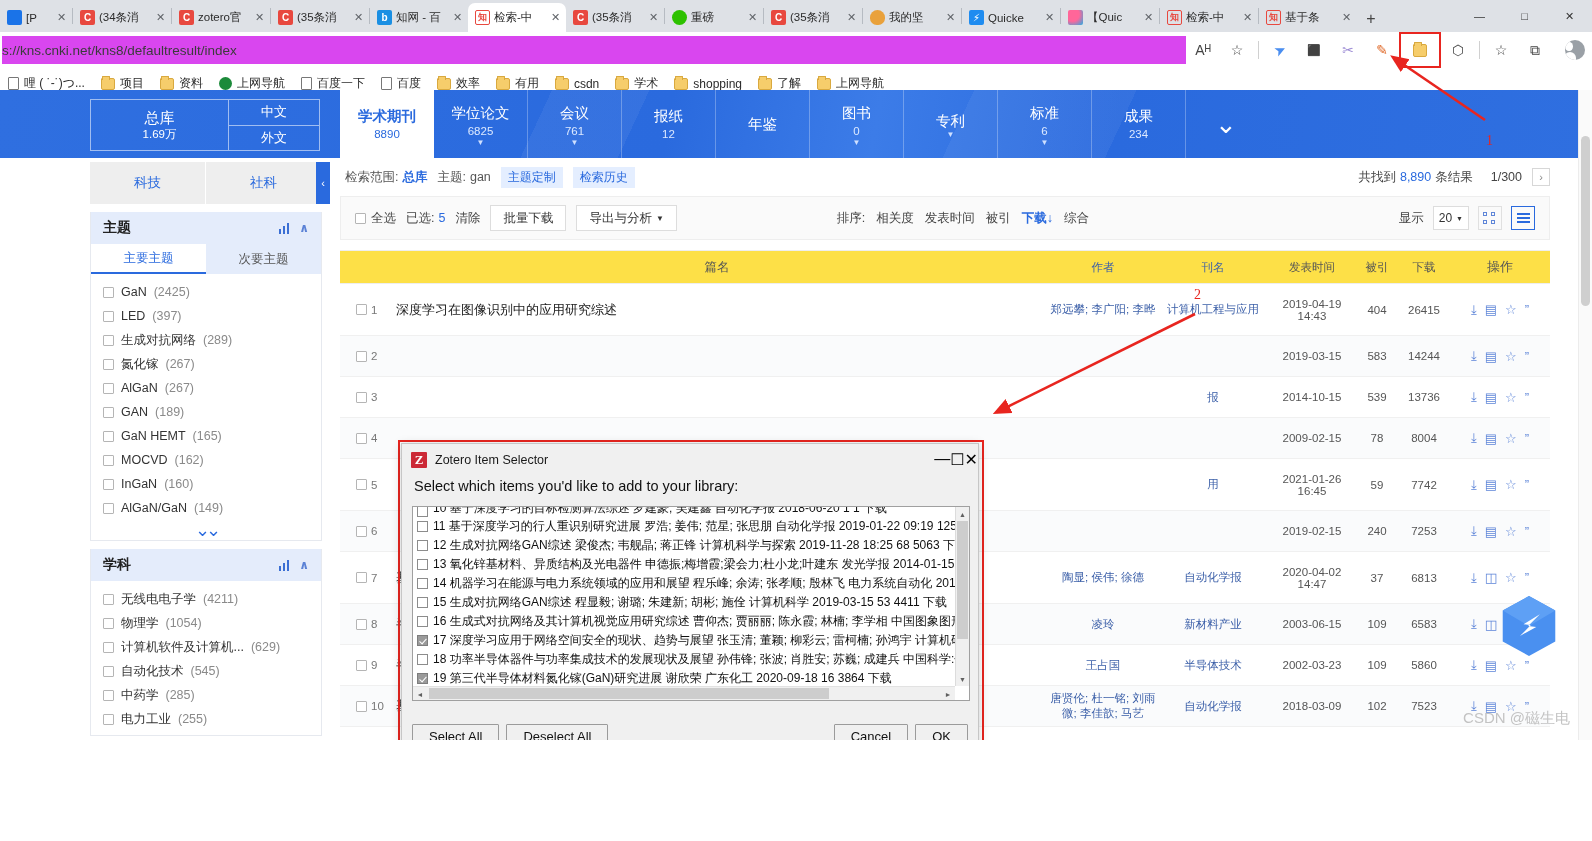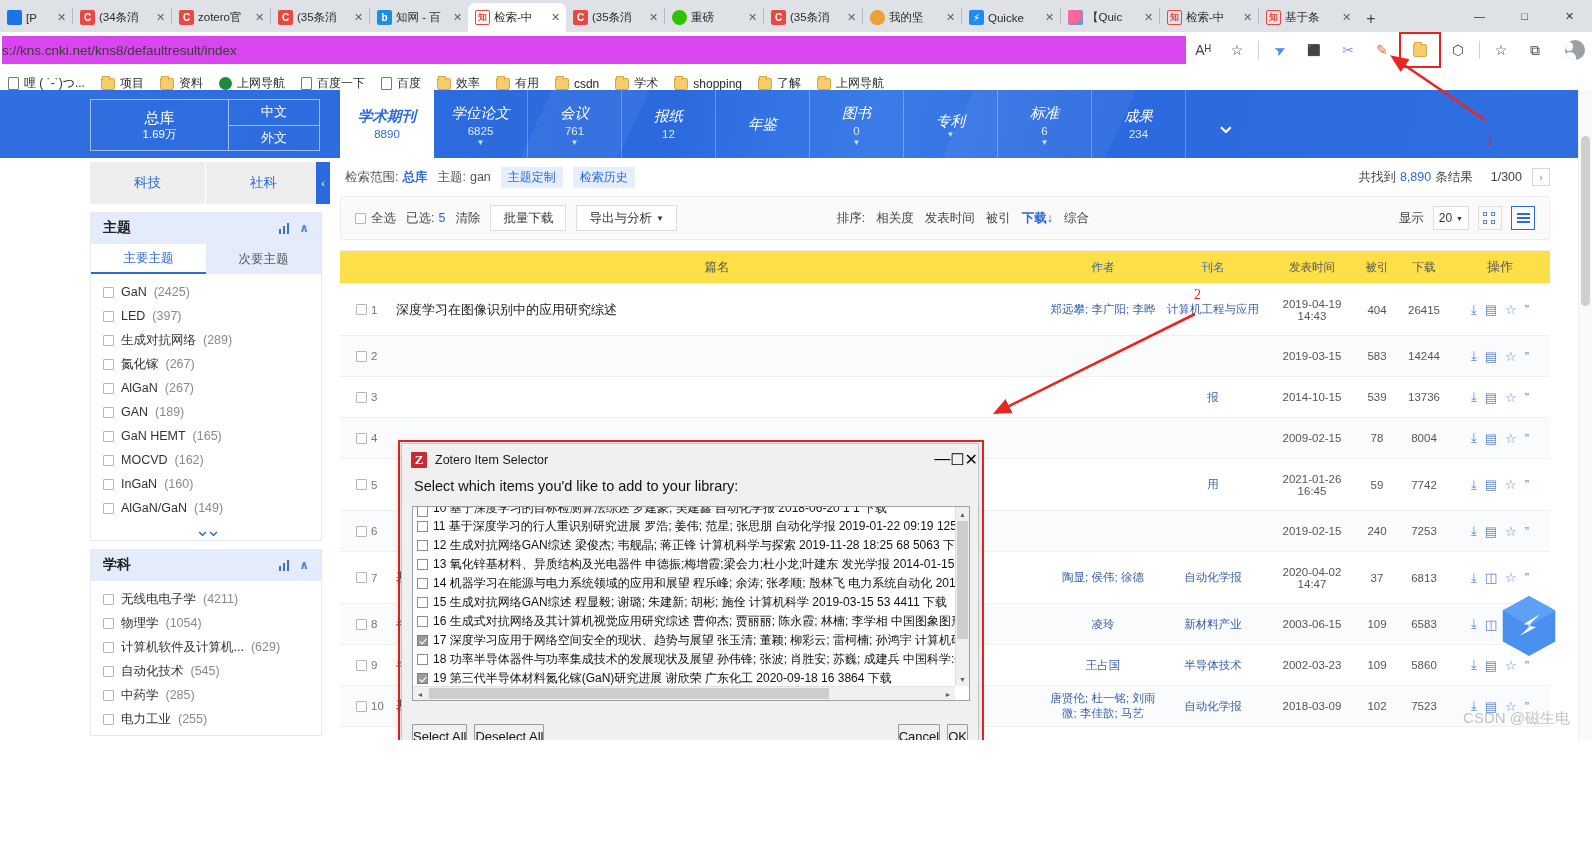--- a/index.html
+++ b/index.html
@@ -114,21 +114,21 @@
     display: flex; align-items: center; justify-content: center; font-size: 13px;
   }
   .lang-col div:first-child { border-bottom: none; }
 
   .dbtabs { position: absolute; left: 340px; top: 0; height: 68px; display: flex; z-index: 2; }
   .dbtab {
     width: 94px; height: 68px; color: #fff;
     display: flex; flex-direction: column; align-items: center; justify-content: center;
     position: relative; border-right: 1px solid rgba(255,255,255,.28);
   }
-  .dbtab .dn { font-size: 14.5px; line-height: 20px; font-style: italic; }
+  .dbtab .dn { font-size: 14.5px; line-height: 20px; }
   .dbtab .dc { font-size: 11.5px; line-height: 16px; color: #dce9ff; }
   .dbtab .caret { font-size: 8px; line-height: 7px; color: #cfe0ff; }
   .dbtab.active { background: #fff; border-right: none; }
   .dbtab.active .dn { color: #2a6ade; font-weight: bold; }
   .dbtab.active .dc { color: #2a6ade; }
   .dbmore { width: 80px; height: 68px; display: flex; align-items: center; justify-content: center; color: #fff; font-size: 20px; }
 
   .subtabs { position: absolute; left: 90px; top: 72px; width: 232px; height: 42px; display: flex; z-index: 3; }
   .subtab {
     flex: 1; background: #eeeeee; color: #2a6ade; font-size: 13.5px;
@@ -238,21 +238,21 @@
   .zvsb { position: absolute; right: 0; top: 0; width: 14px; bottom: 14px; background: #f0f0f0; border-left: 1px solid #dcdcdc; }
   .zvsb .arrU, .zvsb .arrD { height: 14px; display: flex; align-items: center; justify-content: center; font-size: 7px; color: #606060; }
   .zvsb .arrD { position: absolute; bottom: 0; left: 0; right: 0; }
   .zvsb .thumb { position: absolute; top: 14px; left: 1px; right: 1px; height: 118px; background: #cdcdcd; }
   .zhsb { position: absolute; left: 0; right: 14px; bottom: 0; height: 14px; background: #f0f0f0; border-top: 1px solid #e2e2e2; }
   .zhsb .arrL, .zhsb .arrR { position: absolute; top: 0; width: 14px; height: 14px; display: flex; align-items: center; justify-content: center; font-size: 7px; color: #606060; }
   .zhsb .arrL { left: 0; } .zhsb .arrR { right: 0; }
   .zhsb .thumbH { position: absolute; left: 16px; top: 1px; height: 11px; width: 400px; background: #cdcdcd; }
   .zbtns { position: absolute; left: 10px; right: 10px; bottom: 12px; height: 24px; display: flex; align-items: center; gap: 7px; }
   .zbtn {
-    height: 24px; padding: 0 0; background: #f0f0f0; border: 1px solid #9b9b9b;
+    height: 24px; padding: 0 16px; background: #f0f0f0; border: 1px solid #9b9b9b;
     font-size: 13px; color: #111; display: flex; align-items: center; border-radius: 1px;
   }
   .zspacer { flex: 1; }
 
   
   .ann-num { position: absolute; color: #e8251f; font-size: 14px; font-weight: 500; z-index: 60; font-family: "Liberation Serif", serif;}
   .arrow-svg { position: absolute; z-index: 55; pointer-events: none; }
 
   .watermark { position: absolute; right: 22px; bottom: 12px; color: #c3c3c3; font-size: 15px; z-index: 50; }
   .wlogo { position: absolute; right: 34px; bottom: 82px; width: 58px; height: 64px; z-index: 50; }

